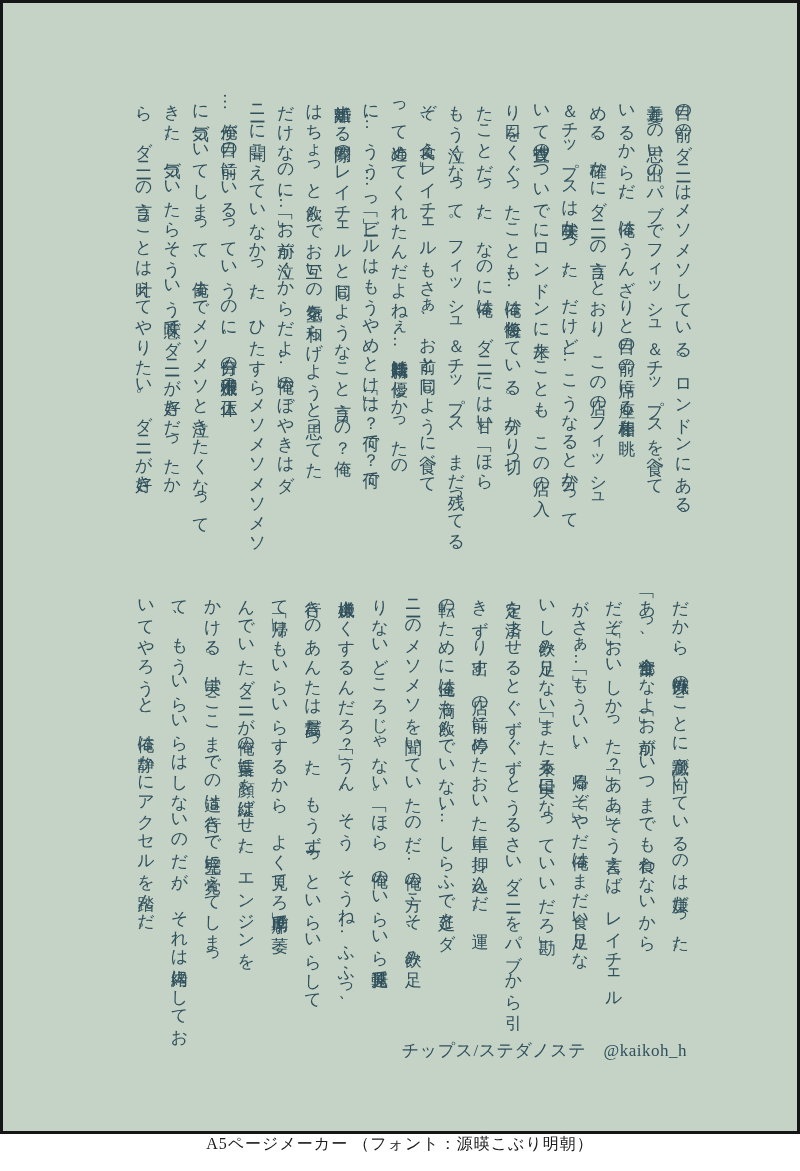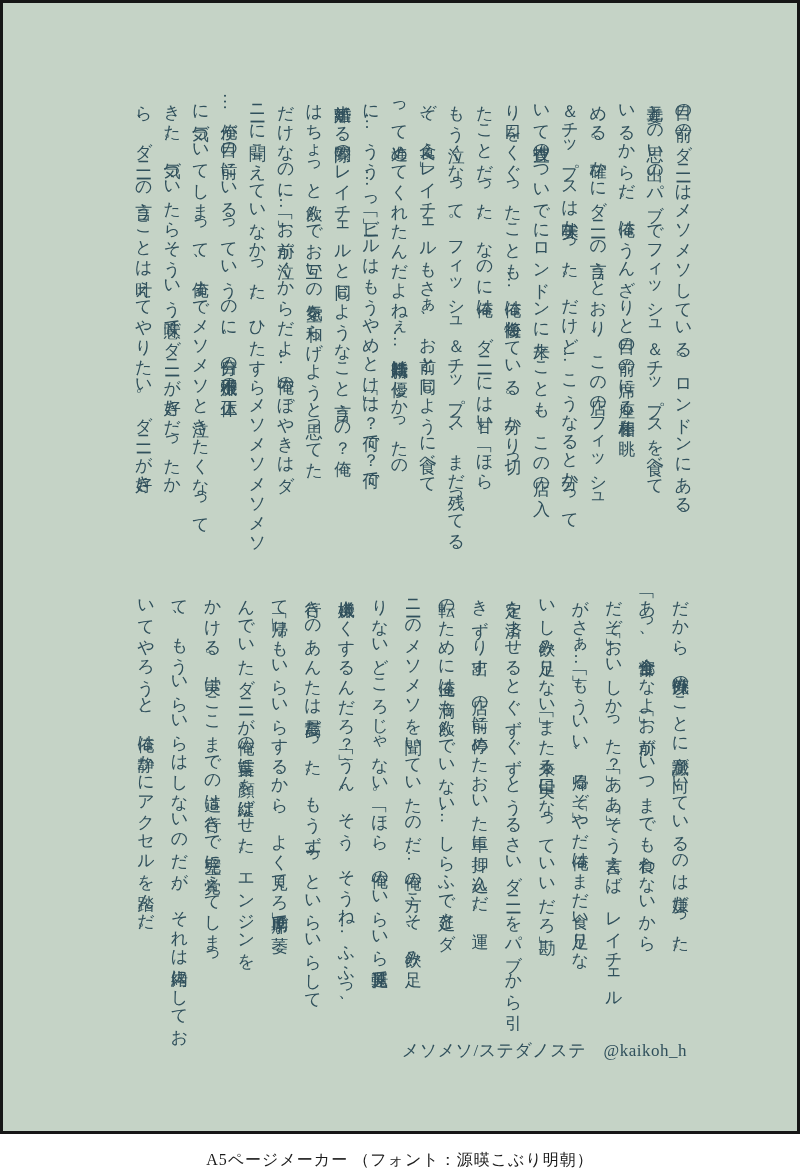--- a/index.html
+++ b/index.html
@@ -56,21 +56,21 @@
     white-space: nowrap;
   }
   .footer {
     position: absolute;
     top: 1134px;
     left: 0;
     width: 800px;
     height: 37px;
     background: #ffffff;
     display: flex;
-    align-items: flex-end;
+    align-items: flex-start;
     justify-content: center;
   }
   .footer-text {
     color: #1b1b1b;
     font-size: 16px;
     letter-spacing: 1px;
     white-space: nowrap;
   }
 </style>
 </head>
@@ -111,18 +111,18 @@
       <div class="vline">ニーのメソメソを聞いていたのだ…俺の方こそ、飲み足</div>
       <div class="vline">りないどころじゃない。「ほら、俺のいらいら運転見て</div>
       <div class="vline">機嫌よくするんだろ？」「うん、そう、そうね…ふふっ、</div>
       <div class="vline">行きのあんたは最高だった。もうずーっといらいらして</div>
       <div class="vline">て」「帰りもいらいらするから、よく見てろ」助手席で萎</div>
       <div class="vline">んでいたダニーが俺の言葉に顔を綻ばせた。エンジンを</div>
       <div class="vline">かける。実はここまでの道は行きで完璧に覚えてしまっ</div>
       <div class="vline">て、もういらいらはしないのだが、それは内緒にしてお</div>
       <div class="vline">いてやろうと、俺は静かにアクセルを踏んだ。</div>
     </div>
-  <div class="credit">メソメソ/ステダノステ　@kaikoh_h</div>
+  <div class="credit">チップス/ステダノステ　@kaikoh_h</div>
 </div>
 
 <div class="footer">
   <span class="footer-text">A5ページメーカー （フォント：源暎こぶり明朝）</span>
 </div>
 
 </body></html>

